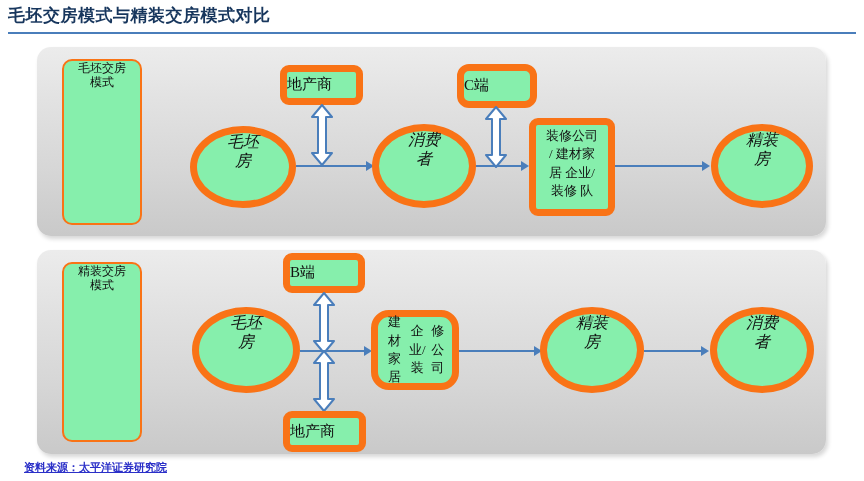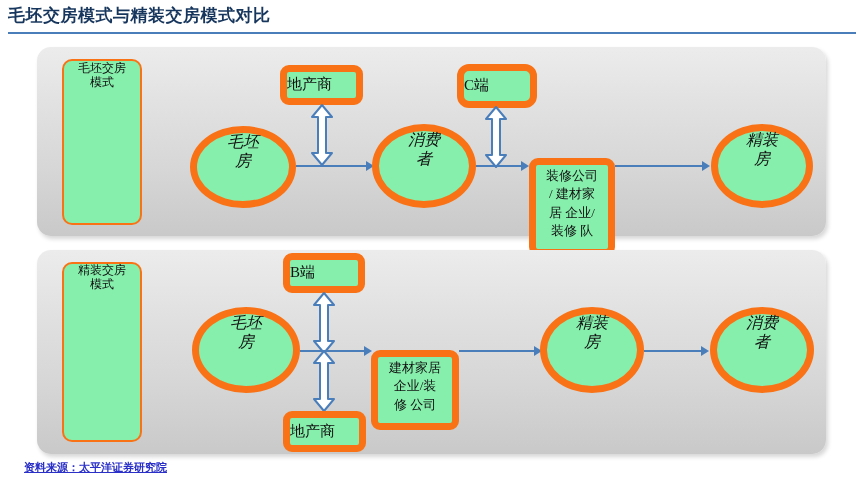--- a/index.html
+++ b/index.html
@@ -61,21 +61,21 @@
   .ellipse {
     border-radius: 50%;
     font-size: 16px;
     font-style: italic;
   }
   .roundrect {
     border-radius: 9px;
     font-size: 15px;
   }
   .roundrect.small { font-size: 15px; }
-  .roundrect.multiline { font-size: 13px; line-height: 1.42; padding: 2px 4px; margin-top: 40px; }
+  .roundrect.multiline { font-size: 13px; line-height: 1.42; padding: 2px 4px; }
 
   
   .hline {
     position: absolute;
     height: 2px;
     background: #4A7EBB;
   }
   .harrow-head {
     position: absolute;
     width: 0; height: 0;
@@ -160,21 +160,21 @@
 <div class="hline" style="left:615px; top:165px; width:92px;"></div>
 <div class="harrow-head" style="left:702px; top:161px;"></div>
 
 <div class="node ellipse" style="left:711px; top:124px; width:102px; height:84px; flex-direction:column;">
   <span>精装</span>
   <span>房</span>
 </div>
 
 <div class="panel" id="panel-bottom"></div>
 
-<div class="node rect-label" style="left:62px; top:262px; width:80px; height:180px; flex-direction:column;font-family:Liberation Mono, monospace;">
+<div class="node rect-label" style="left:62px; top:262px; width:80px; height:180px; flex-direction:column;">
   <span>精装交房</span>
   <span>模式</span>
 </div>
 
 <div class="node roundrect small" style="left:283px; top:253px; width:82px; height:40px;">
   <span>B端</span>
 </div>
 
 <div class="block-arrow" style="left:312px; top:292px; width:24px; height:62px;">
   <svg width="24" height="62" viewBox="0 0 24 62">
@@ -193,21 +193,21 @@
 <div class="block-arrow" style="left:312px; top:350px; width:24px; height:62px;">
   <svg width="24" height="62" viewBox="0 0 24 62">
     <polygon points="12,1 22,13 16,13 16,49 22,49 12,61 2,49 8,49 8,13 2,13" fill="#FFFFFF" stroke="#4A7EBB" stroke-width="2" stroke-linejoin="round"></polygon>
   </svg>
 </div>
 
 <div class="node roundrect small" style="left:283px; top:411px; width:83px; height:41px;">
   <span>地产商</span>
 </div>
 
-<div class="node roundrect multiline" style="left:371px; top:310px; width:88px; height:80px; flex-direction:column;">
+<div class="node roundrect multiline" style="left:371px; top:310px; width:88px; height:80px; flex-direction:row;border-radius:18px;">
   <span>建材家居</span>
   <span>企业/装</span>
   <span>修 公司</span>
 </div>
 
 <div class="hline" style="left:459px; top:350px; width:80px;"></div>
 <div class="harrow-head" style="left:534px; top:346px;"></div>
 
 <div class="node ellipse" style="left:540px; top:307px; width:104px; height:86px; flex-direction:column;">
   <span>精装</span>

